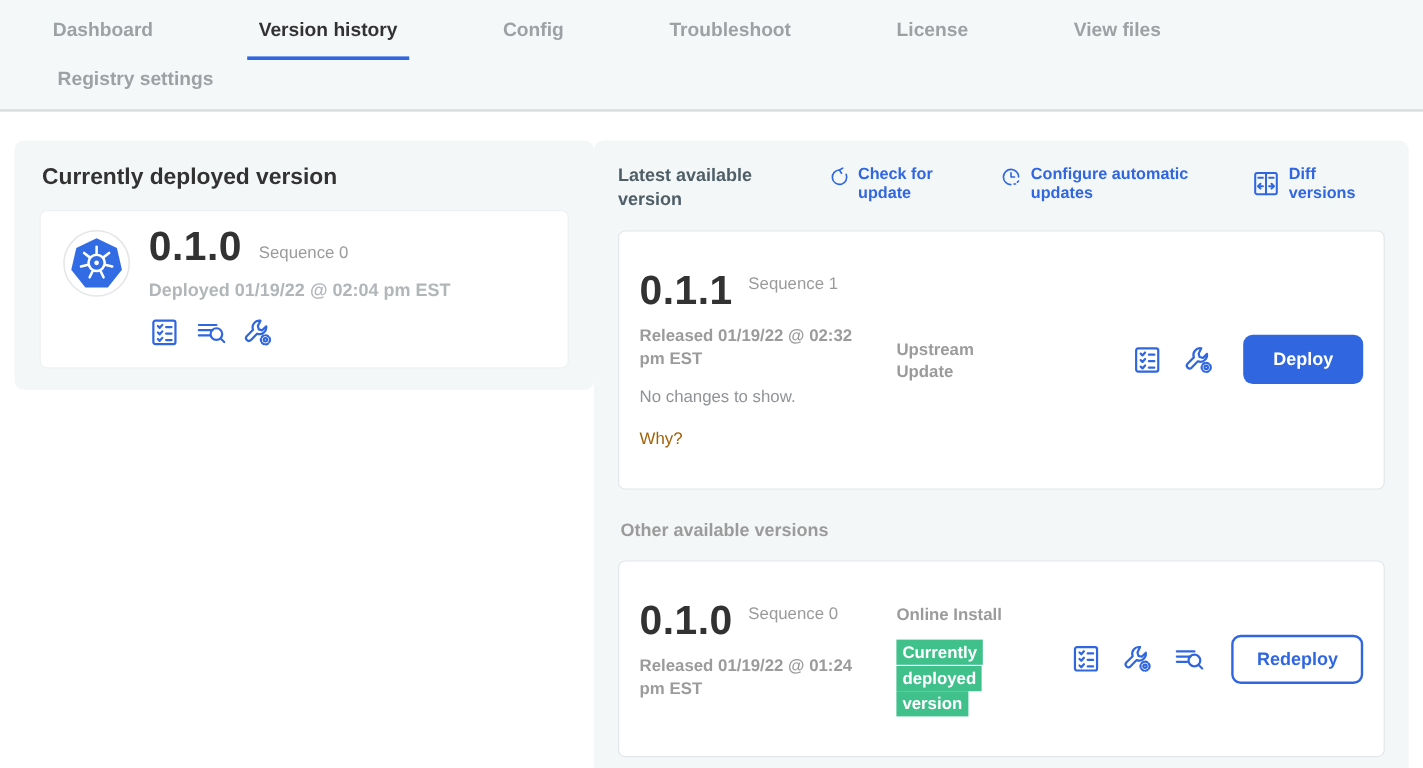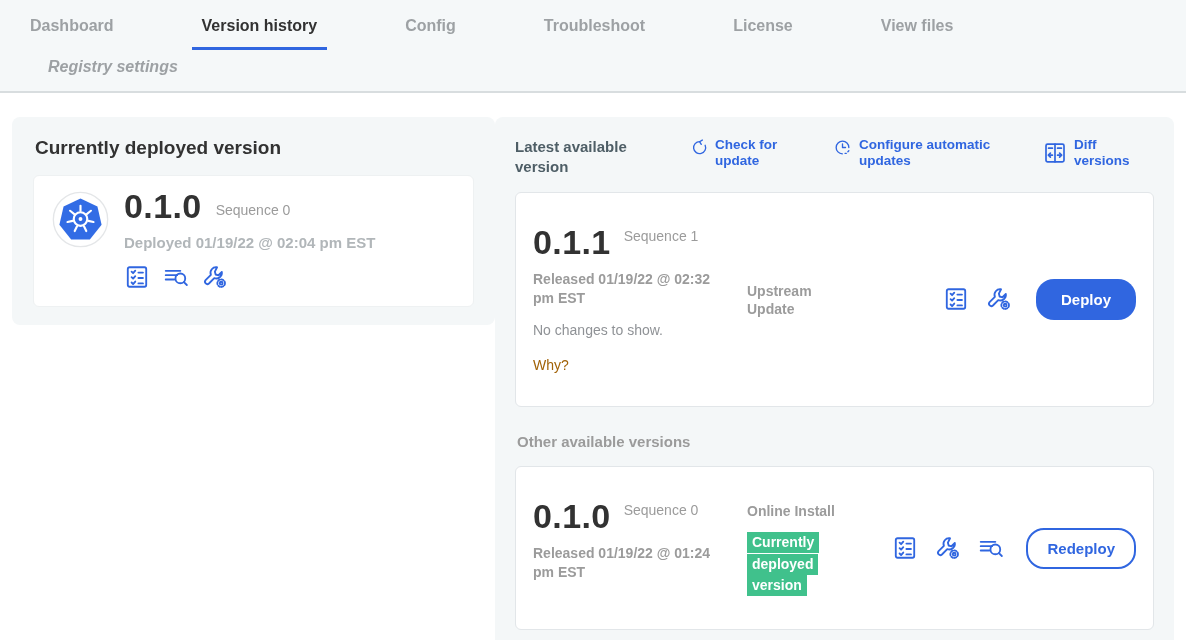--- a/index.html
+++ b/index.html
@@ -8,28 +8,28 @@
     width:1186px; height:640px; overflow:hidden;
     background:#ffffff;
     font-family:"Liberation Sans", sans-serif;
     color:#323232;
   }
   svg { display:block; }
   .stroke-ic { fill:none; stroke:currentColor; stroke-width:1.7; stroke-linecap:round; stroke-linejoin:round; }
 
   
   .app-nav { background:#f5f8f9; border-bottom:2px solid #d8dddf; padding-top:17px; }
-  .nav-row1 { display:flex; padding-left:20px; }
+  .nav-row1 { display:flex; padding-left:34px; }
   .nav-tab {
     margin-right:68px; padding:0 10px 12px;
     font-size:16px; font-weight:600; color:#9da1a4; cursor:pointer; white-space:nowrap;
   }
   .nav-tab.active { color:#323232; border-bottom:3px solid #3066e0; }
   .nav-row2 { padding:8px 0 15px 38px; }
-  .nav-row2 .nav-tab { padding-bottom:0;font-style:italic; }
+  .nav-row2 .nav-tab { padding-bottom:0; }
 
   
   main { display:flex; align-items:flex-start; padding:24px 12px 0; }
   .panel { background:#f4f7f8; border-radius:8px; }
 
   
   .left-panel { width:483px; flex:none; padding:20px 21px 18px; }
   .left-title { margin:0 2px 16px; font-size:19px; font-weight:700; color:#323232; }
   .deployed-card {
     background:#fff; border:1px solid #eef1f2; border-radius:6px;
@@ -70,21 +70,21 @@
   .card-other  .vc-source { margin-top:3px; }
   .badge-box { margin-top:12px; width:72px; line-height:1.55; }
   .deployed-badge {
     display:inline; background:#40c18c; color:#fff;
     font-size:14px; font-weight:700; padding:2px 5px 3px;
     -webkit-box-decoration-break:clone; box-decoration-break:clone;
   }
   .vc-actions { margin-left:auto; align-self:center; display:flex; align-items:center; gap:17px; color:#3066e0; }
   .btn {
     font-family:inherit; font-size:15px; font-weight:700;
-    border-radius:18px; cursor:pointer; white-space:nowrap;
+    border-radius:8px; cursor:pointer; white-space:nowrap;
   }
   .btn-deploy { background:#3066e0; border:none; color:#fff; padding:12px 25px; margin-left:7px; }
   .btn-redeploy { background:#fff; border:2px solid #3066e0; color:#3066e0; padding:10px 19px; margin-left:5px; }
   .other-title { margin:26px 0 16px 2px; font-size:15px; font-weight:600; color:#9b9b9b; }
 </style>
 </head>
 <body>
 
 <svg width="0" height="0" style="position:absolute" aria-hidden="true">
   <symbol id="i-checklist" viewBox="0 0 24 24">

